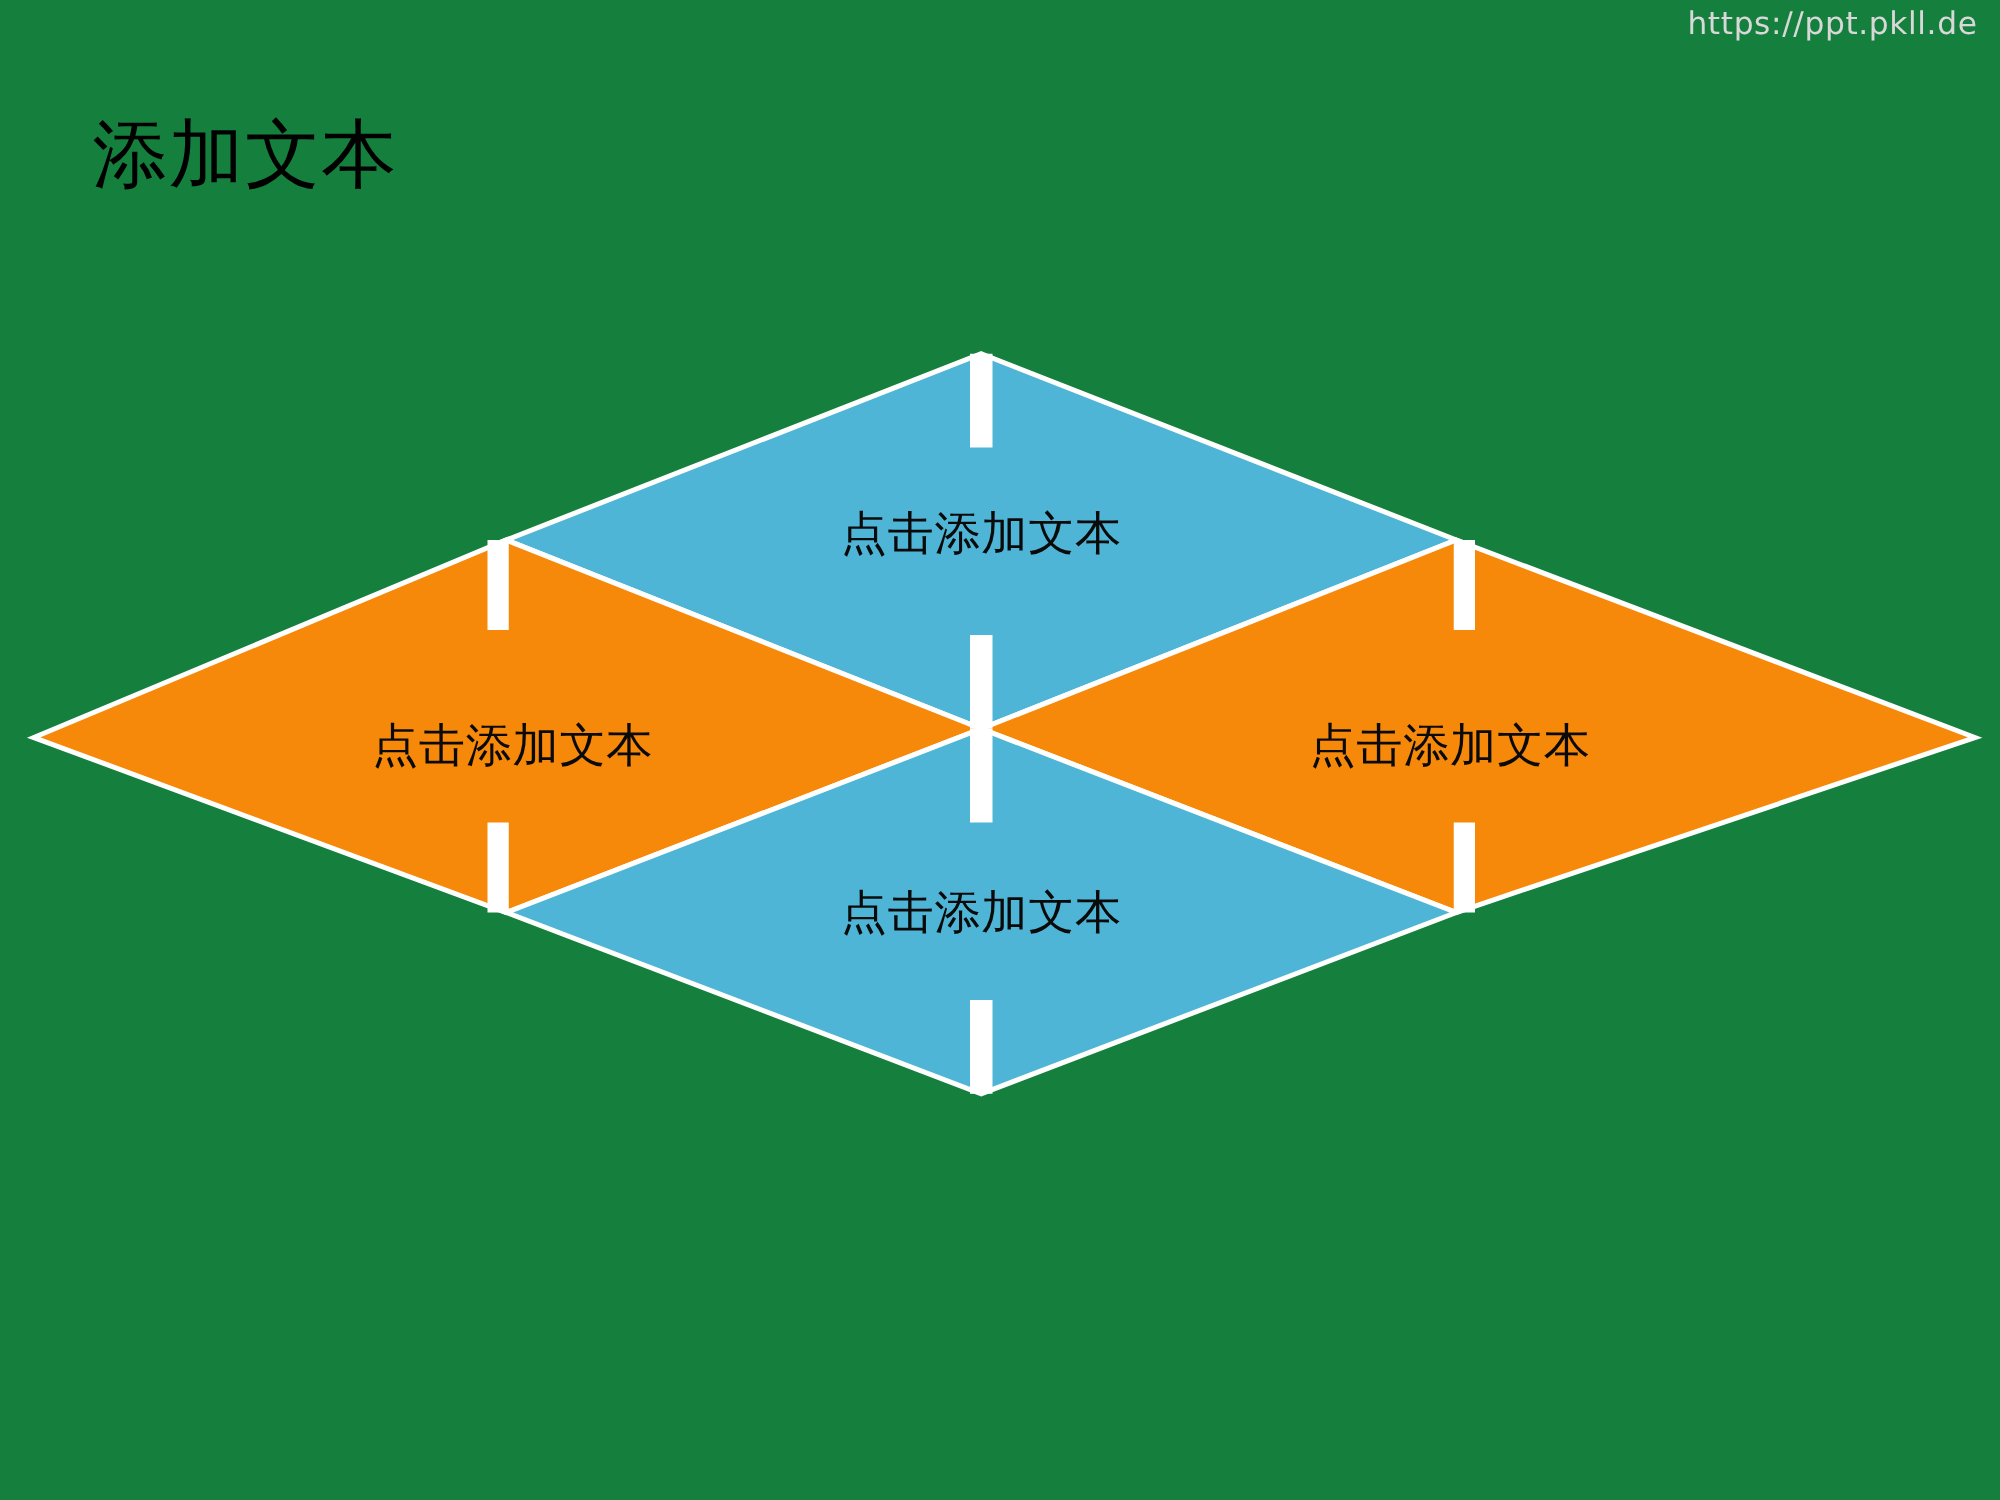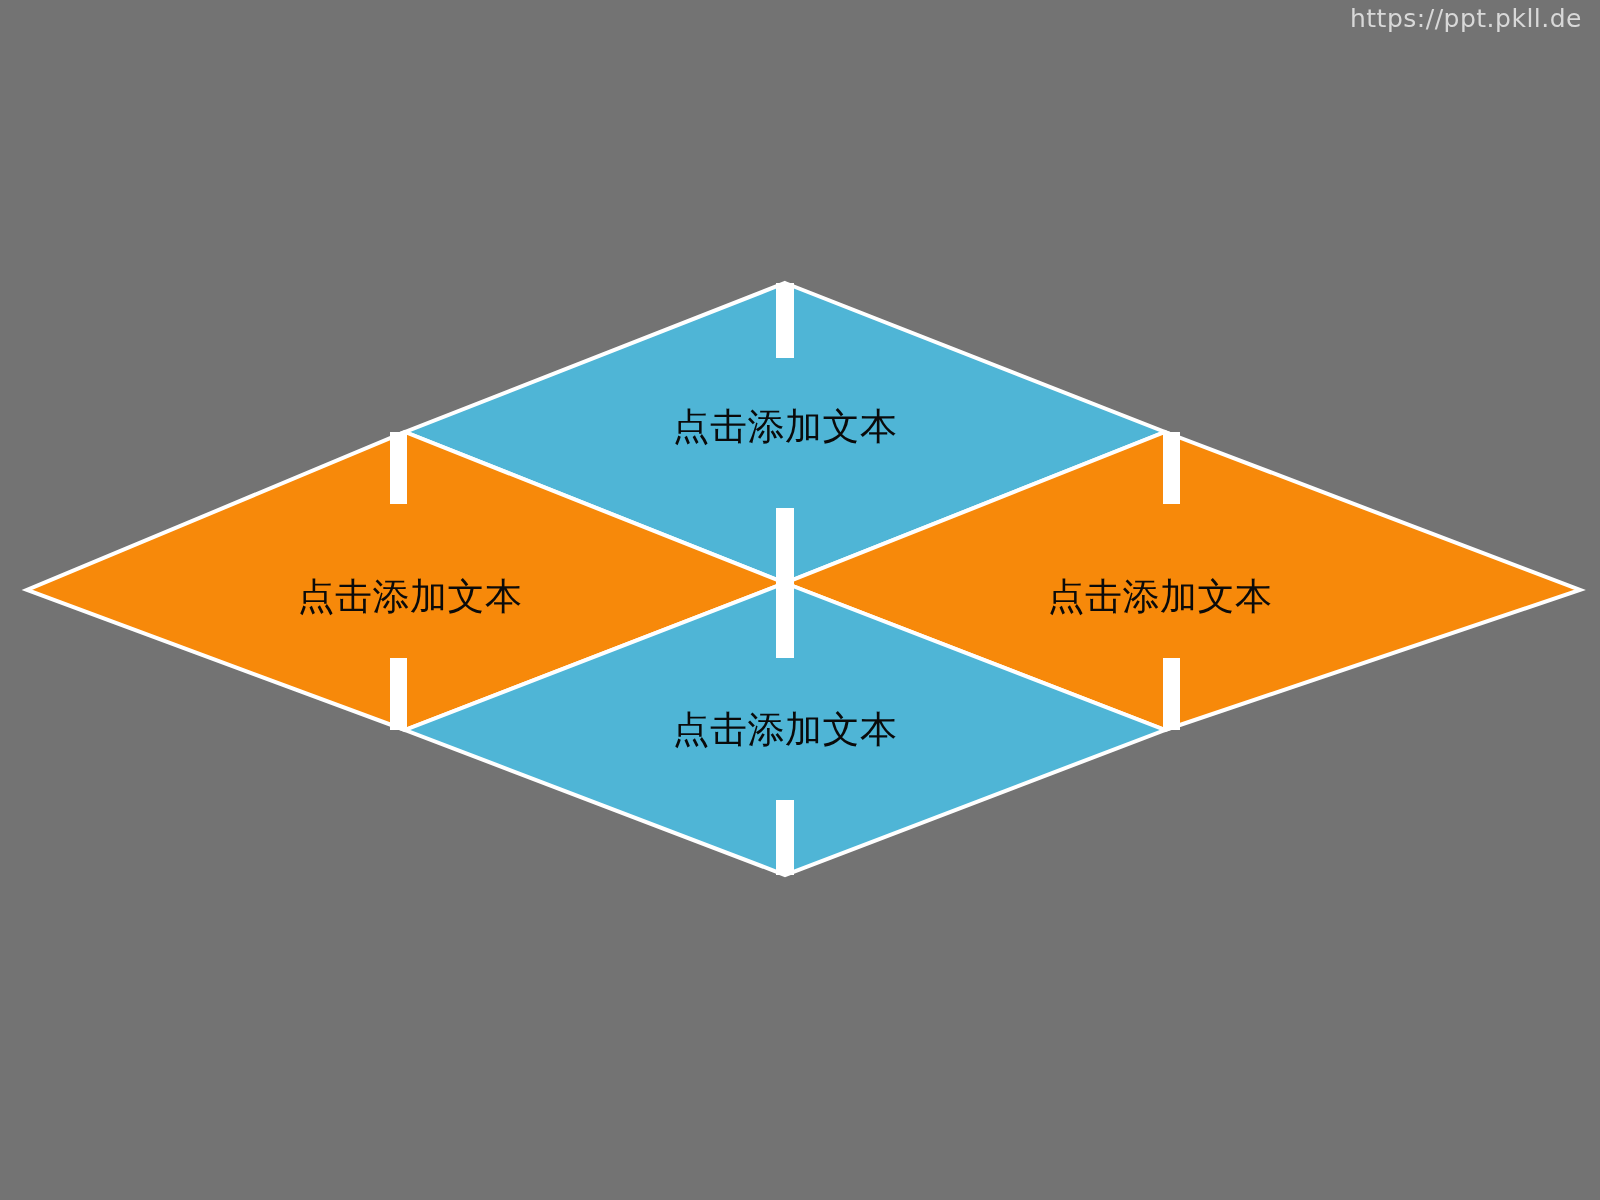--- a/index.html
+++ b/index.html
@@ -8,21 +8,21 @@
     padding: 0;
     background: #ffffff;
   }
   body {
     font-family: "DejaVu Sans", "Liberation Sans", sans-serif;
   }
   #slide {
     position: relative;
     width: 1600px;
     height: 1200px;
-    background: #737373;
+    background: #15803d;
     overflow: hidden;
   }
   
   #watermark {
     position: absolute;
     top: 4px;
     right: 18px;
     font-size: 25px;
     letter-spacing: 0.5px;
     color: #d8d8d8;
@@ -70,20 +70,21 @@
   #label-left   { left: 110px; top: 572px; width: 600px; }
   #label-right  { left: 860px; top: 572px; width: 600px; }
 </style>
 </head>
 <body>
 
 <div id="slide">
 
   <div id="watermark">https://ppt.pkll.de</div>
 
+  <h1 id="slide-title">添加文本</h1>
 
   <div id="diagram">
     <svg viewBox="0 0 1600 1200" xmlns="http://www.w3.org/2000/svg">
       <g id="segments">
           <polygon points="785,283 1165,432 785,583 405,432" fill="#4fb5d6" stroke="#ffffff" stroke-width="4"></polygon>
           <polygon points="405,432 785,583 405,730 27,590" fill="#f7890a" stroke="#ffffff" stroke-width="4"></polygon>
           <polygon points="1165,432 1580,590 1165,730 785,583" fill="#f7890a" stroke="#ffffff" stroke-width="4"></polygon>
           <polygon points="785,583 1165,730 785,875 405,730" fill="#4fb5d6" stroke="#ffffff" stroke-width="4"></polygon>
         </g>
       <g id="notches">

